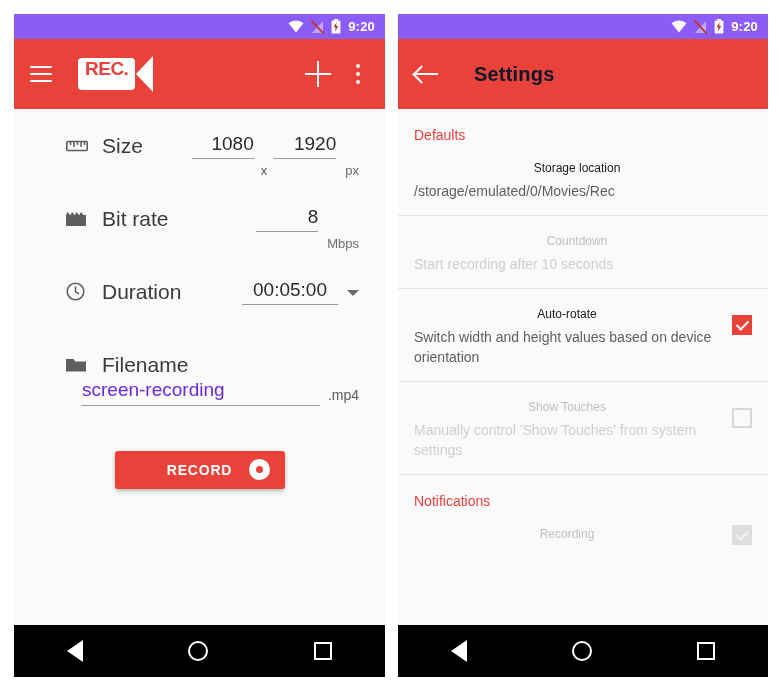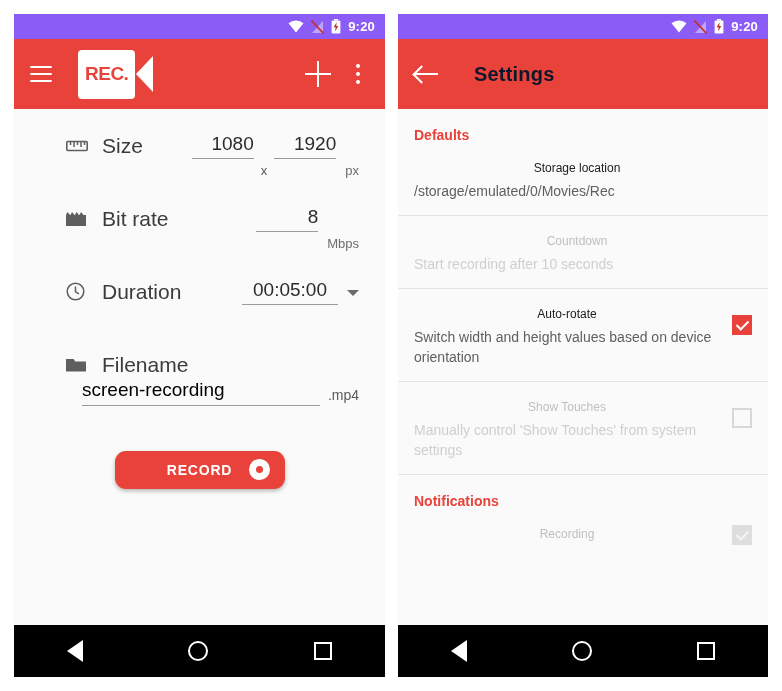--- a/index.html
+++ b/index.html
@@ -60,23 +60,23 @@
   }
   .tb-spacer { flex: 1 1 auto; }
 
   .hamburger { width: 22px; height: 16px; display: flex; flex-direction: column; justify-content: space-between; cursor: pointer; }
   .hamburger i { display: block; height: 2px; background: #fff; border-radius: 1px; }
 
   .reclogo { margin-left: 26px; display: flex; align-items: center; height: 36px; }
   .reclogo .body {
     background: #ffffff;
     border-radius: 4px;
-    height: 49px;
+    height: 32px;
     padding: 0 7px;
-    display: flex; align-items: center;
+    display: flex; 
   }
   .reclogo .body span {
     color: #e8423a;
     font-weight: bold;
     font-size: 19px;
     letter-spacing: -0.5px;
     font-family: "Liberation Sans", sans-serif;
   }
   .reclogo .lens {
     width: 0; height: 0;
@@ -162,29 +162,29 @@
 
   .filename-wrap {
     padding-left: 68px; padding-right: 26px;
     display: flex; align-items: flex-end;
     margin-top: -22px;
   }
   .filename-input {
     flex: 1 1 auto;
     border-bottom: 1px solid #9a9a9a;
     font-size: 19px;
-    color: #000000;
+    color: #6d28d9;
     padding-bottom: 4px;
   }
   .ext { font-size: 14px; color: #5a5a5a; margin-left: 8px; padding-bottom: 3px; }
 
   .record-wrap { display: flex; justify-content: center; margin-top: 45px; }
   .record-btn {
     background: #e8423a;
-    border-radius: 11px;
+    border-radius: 3px;
     width: 170px; height: 38px;
     display: flex; align-items: center; justify-content: center;
     box-shadow: 0 2px 4px rgba(0,0,0,.28);
     cursor: pointer;
     position: relative;
   }
   .record-btn .txt {
     color: #fff; font-weight: bold; font-size: 14px; letter-spacing: .8px;
   }
   .record-btn .dot {
@@ -200,21 +200,21 @@
 
   
   .content-right {
     flex: 1 1 auto;
     background: #fafafa;
     overflow: hidden;
   }
   .section-head {
     color: #e8423a;
     font-size: 14px;
-    font-weight: bold;
+    font-weight: normal;
     padding: 18px 0 0 16px;
   }
   .setting {
     padding: 14px 16px 14px 16px;
     display: flex;
     align-items: flex-start;
     border-bottom: 1px solid #e4e4e4;
     min-height: 30px;
   }
   .setting.nodiv { border-bottom: none; }

